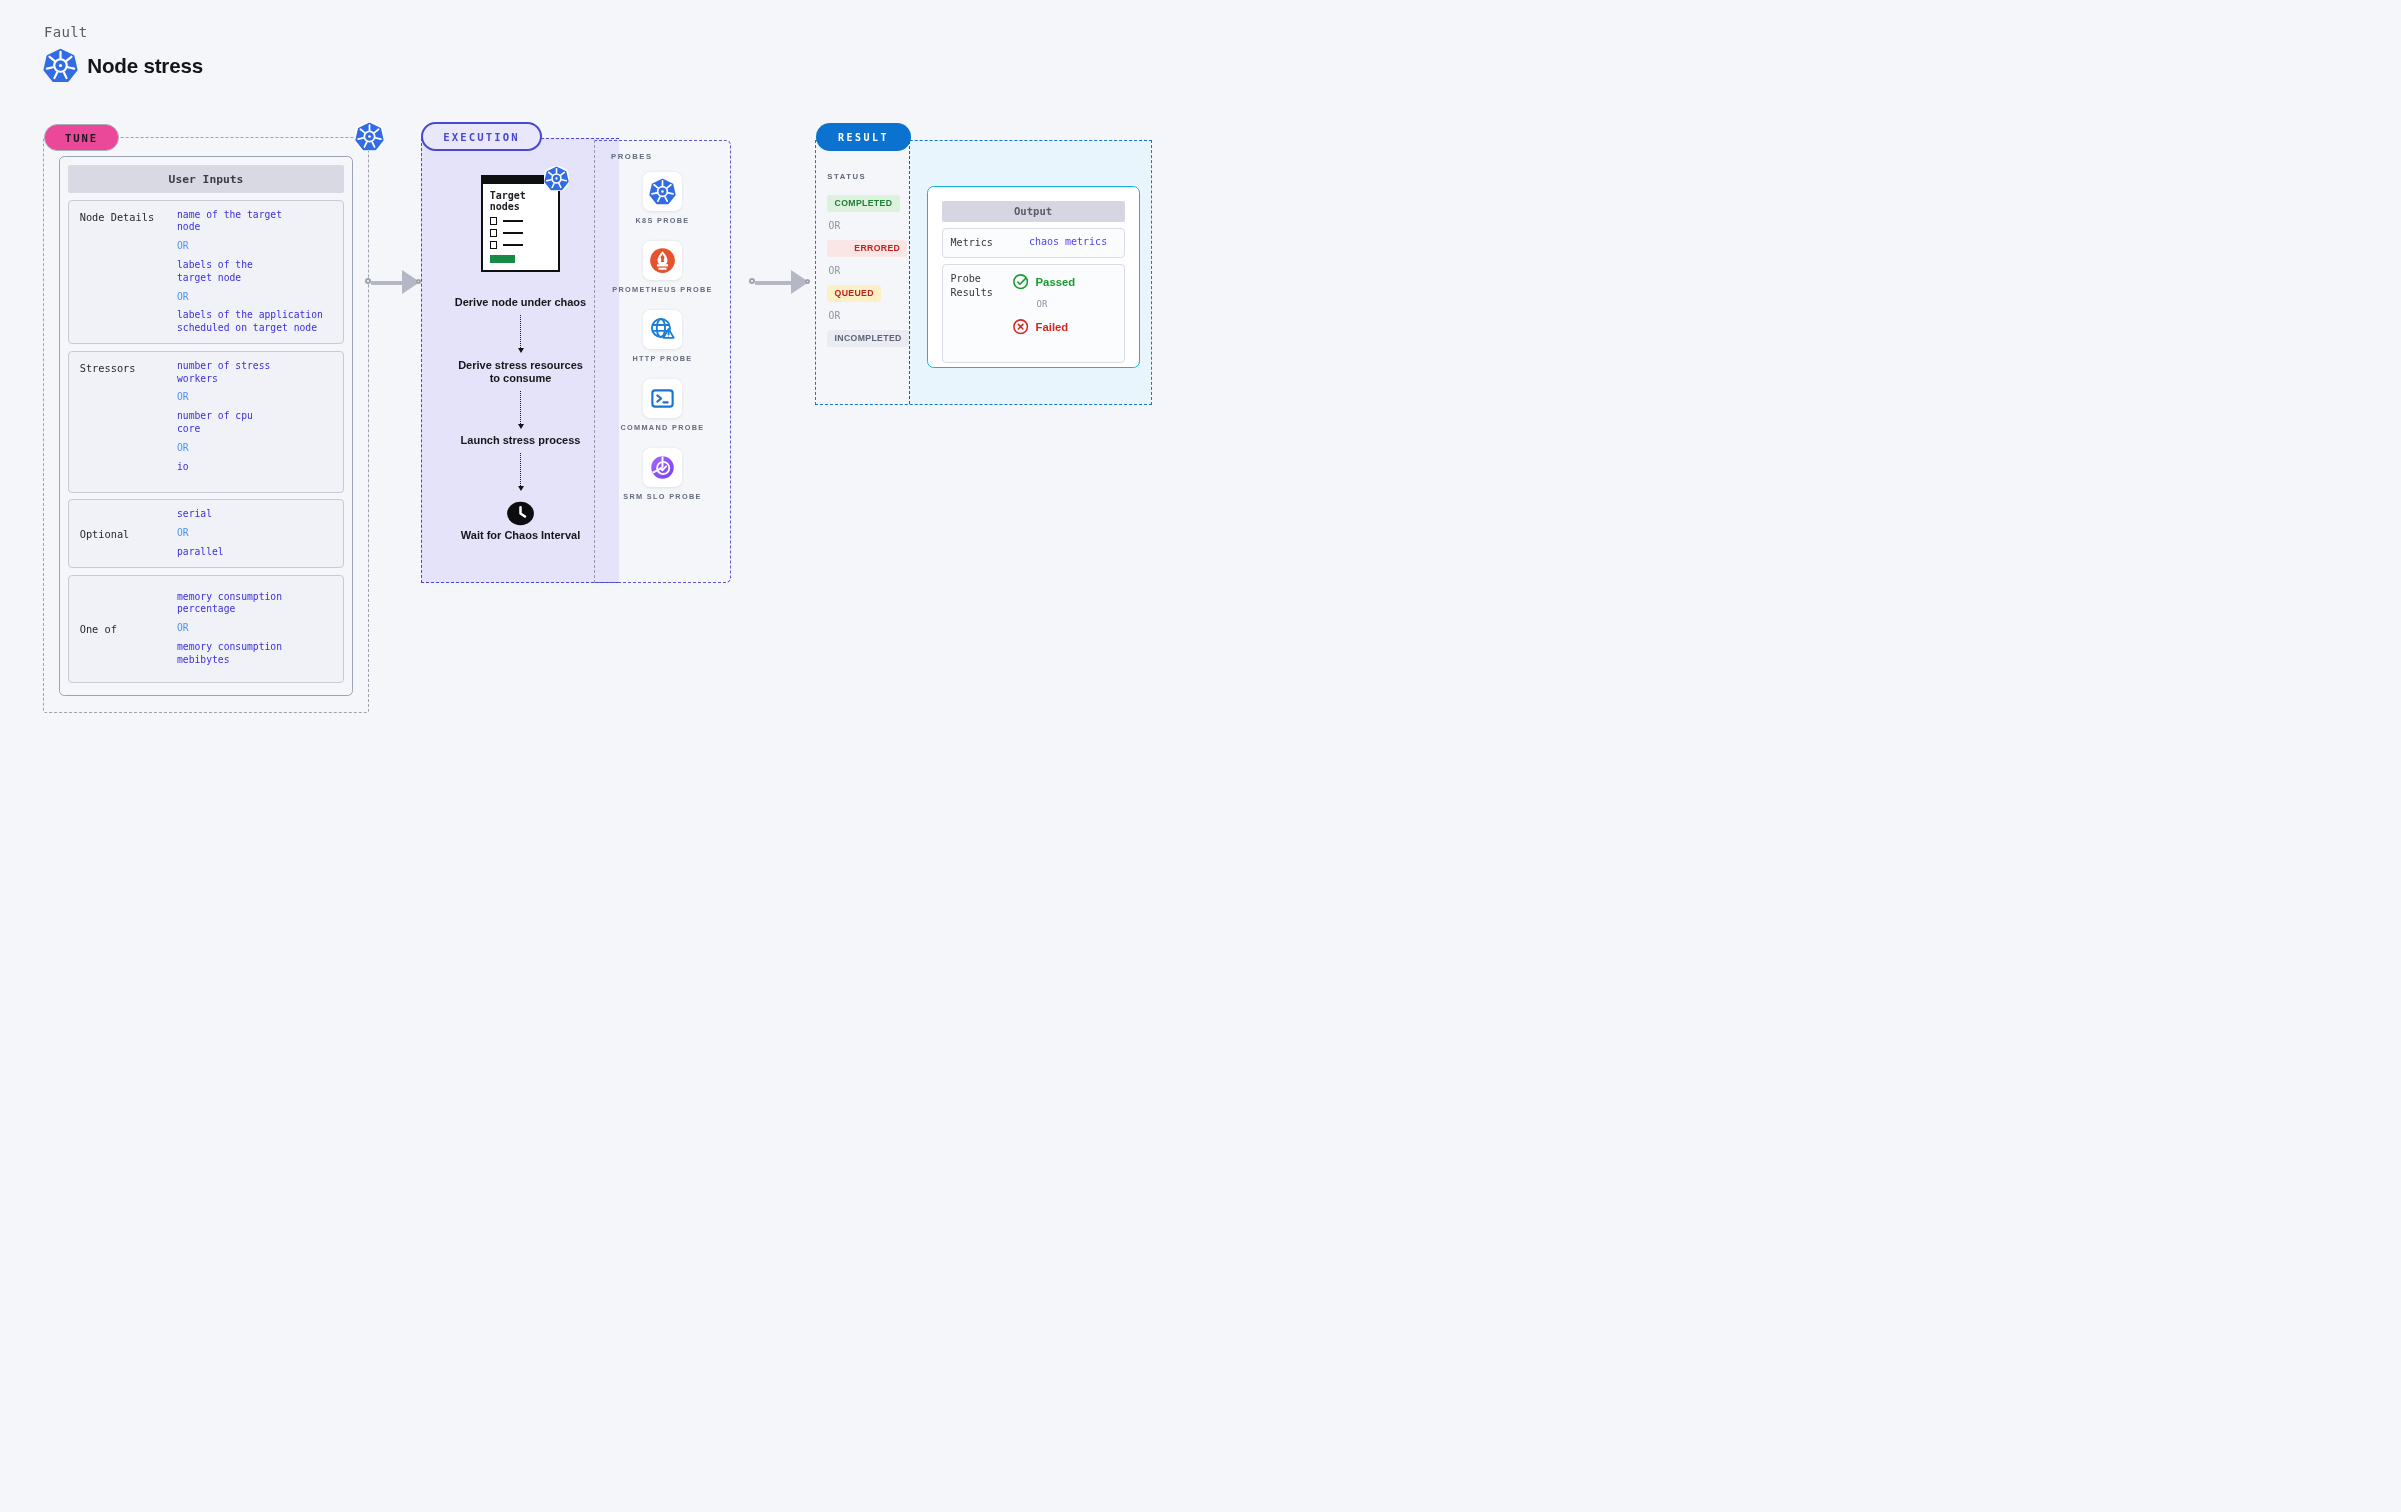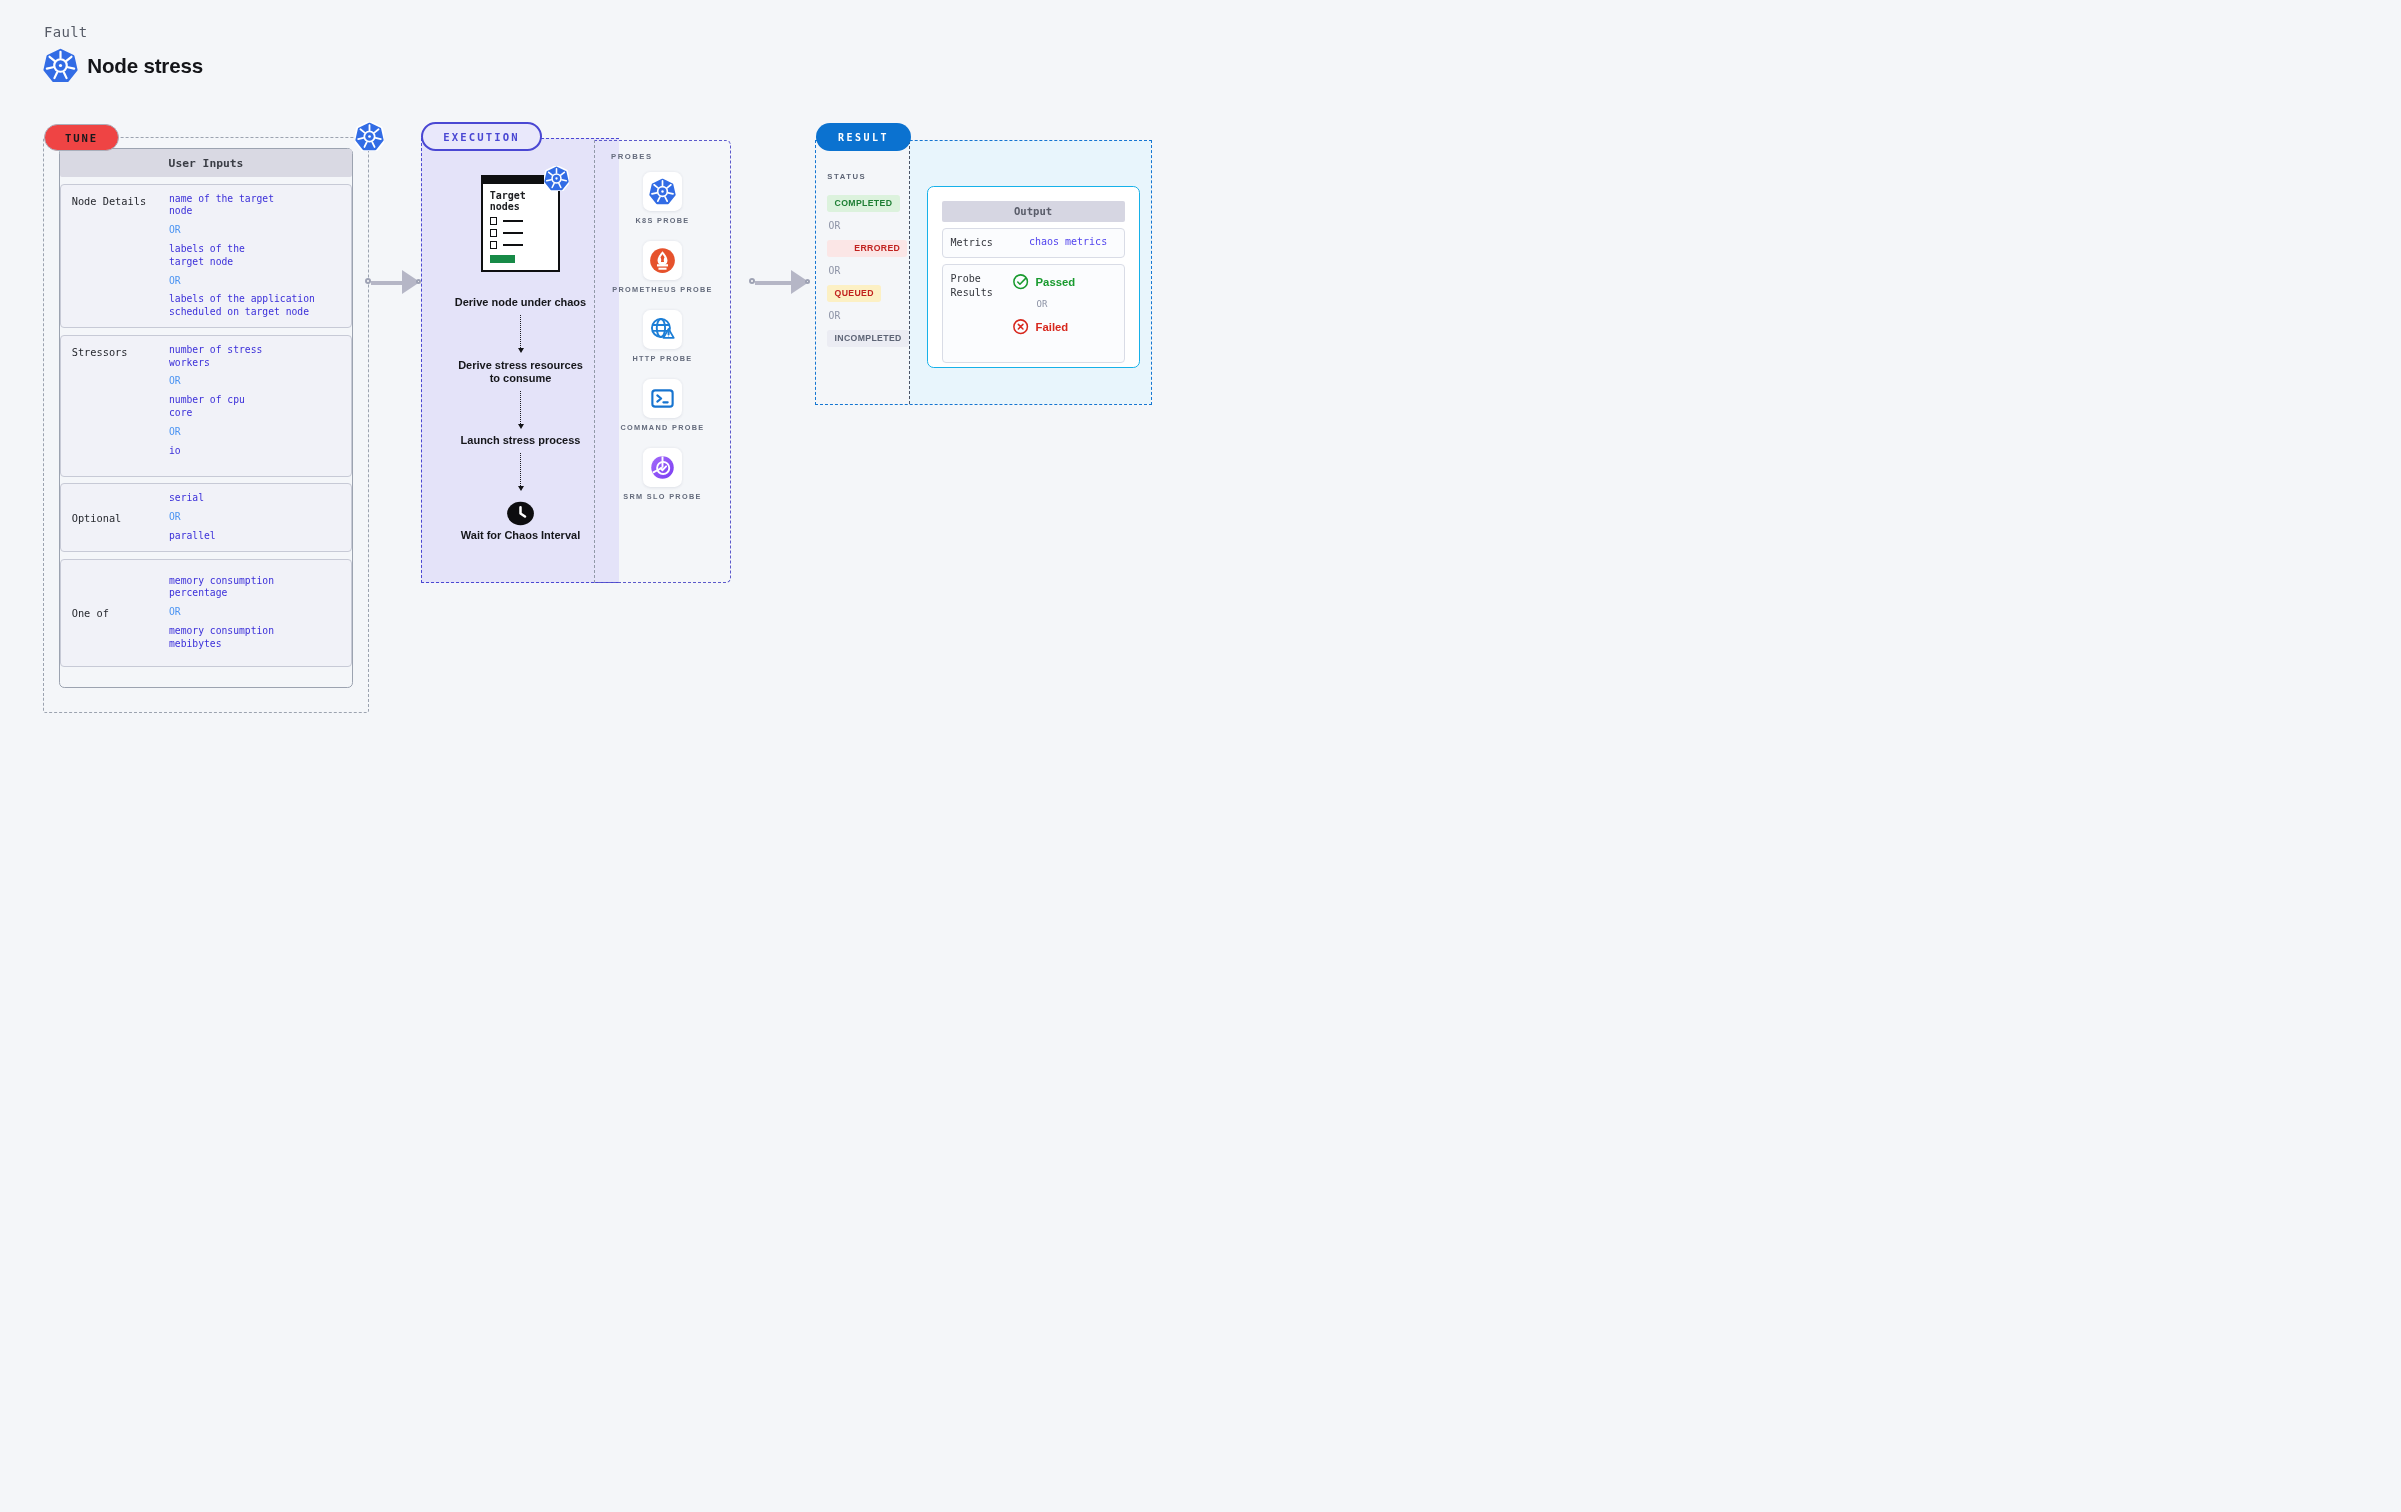--- a/index.html
+++ b/index.html
@@ -10,33 +10,33 @@
   
   .kicker { position:absolute; left:44px; top:24px; font-family:"DejaVu Sans Mono",monospace;
             font-size:14px; color:#565b67; letter-spacing:.02em; }
   .title-row { position:absolute; left:43px; top:48px; display:flex; align-items:center; gap:9.3px; }
   .title-k8s { width:35px; height:35px; }
   .page-title { font-size:20.6px; font-weight:800; color:#141519; letter-spacing:-.01em; }
 
   
   .pill { position:absolute; z-index:6; display:flex; align-items:center; justify-content:center;
           border-radius:14.6px; font-family:"DejaVu Sans Mono",monospace; font-weight:bold; }
-  .pill-tune { left:44px; top:124px; width:75px; height:27px; background:#ef4444;
+  .pill-tune { left:44px; top:124px; width:75px; height:27px; background:#ec4899;
                border:1.7px solid #a9afbb; color:#17191d; font-size:10.6px; letter-spacing:.18em; }
   .pill-exec { left:421px; top:122px; width:121px; height:29px; background:#e9e8fb;
                border:2px solid #4a47d3; color:#4a47d3; font-size:10.6px; letter-spacing:.2em; }
   .pill-result { left:816px; top:123px; width:95px; height:28px; background:#0b72d0;
                  border:none; color:#fff; font-size:10px; letter-spacing:.25em; }
 
   
   .tune-box { position:absolute; left:43px; top:137px; width:326px; height:576px;
               border:1.3px dashed #9ca3b0; border-radius:2.7px; }
   .tune-k8s { position:absolute; left:355px; top:122px; width:29px; height:29px; z-index:7; }
-  .ui-wrap { position:absolute; left:59px; top:148px; width:294px; height:540px;
-             border:1.7px solid #9ca3b0; border-radius:5.3px; background:transparent; }
+  .ui-wrap { position:absolute; left:59px; top:156px; width:294px; height:540px;
+             border:1.7px solid #9ca3b0; border-radius:5.3px; padding:8px; background:transparent; }
   .ui-header { height:28px; background:#d9d9e3; border-radius:2px; display:flex; align-items:center;
                justify-content:center; font-family:"DejaVu Sans Mono",monospace; font-weight:bold;
                font-size:11.3px; color:#3a3d45; margin-bottom:6.7px; }
   .ui-row { display:flex; background:#f1f2f8; border:1px solid #c7cad6; border-radius:4px;
             padding:8px 8px; margin-bottom:6.7px; align-items:flex-start; }
   .ui-row.center { align-items:center; }
   .ui-row-label { width:100px; flex:none; font-family:"DejaVu Sans Mono",monospace; font-size:10.3px;
                   color:#26282e; padding-top:2.7px; padding-left:2.7px; }
   .ui-row.center .ui-row-label { padding-top:0; }
   .ui-row-values { flex:1; display:flex; flex-direction:column; gap:6px; }

